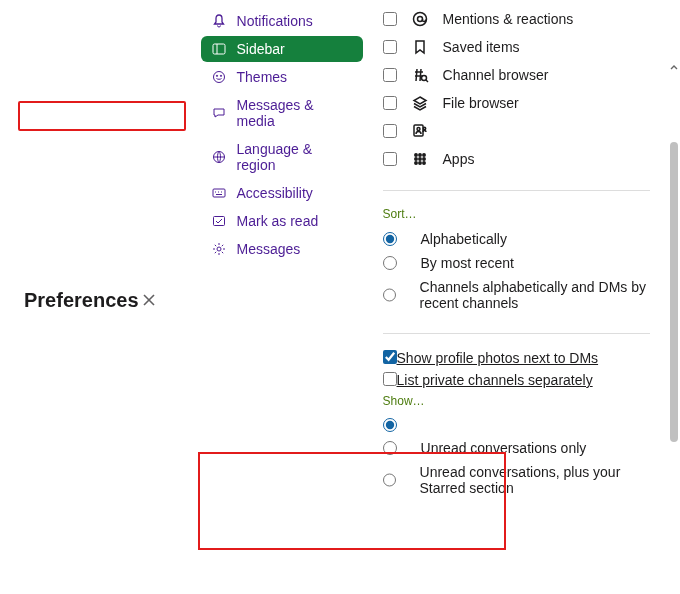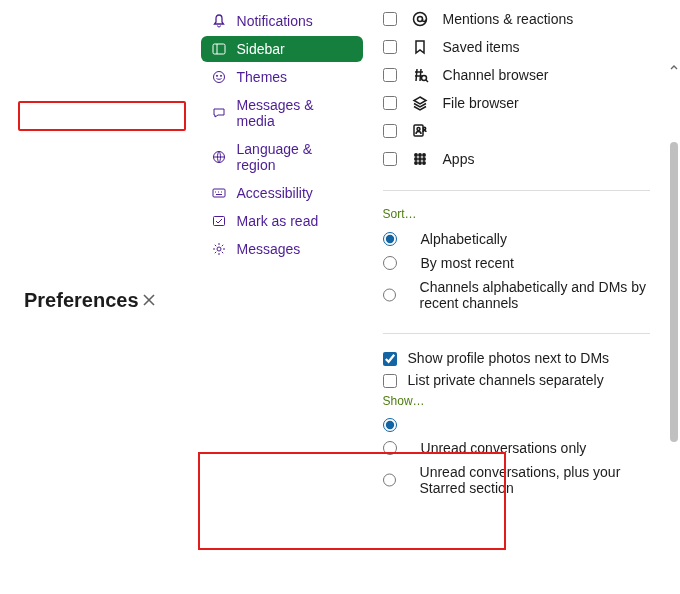--- a/index.html
+++ b/index.html
@@ -102,22 +102,23 @@
   }
   .radio-row {
     display: flex; align-items: center; gap: 24px;
     margin-bottom: 8px;
   }
   .radio-row input[type="radio"]{
     width: 14px; height: 14px; margin:0;
     accent-color: #1264a3;
   }
   .cbx-row {
-    display:flex; align-items:flex-end; gap:11px;
+    display:flex; align-items:flex-start; gap:0;
     margin-bottom:6px;
+    text-decoration:underline;
   }
   .cbx-row input[type="checkbox"]{
     width:14px;height:14px;margin:0; accent-color:#1264a3;
   }
 
   
   .scroll-right {
     position: absolute;
     top: 60px; right: 0;
     width: 12px; height: 480px;

